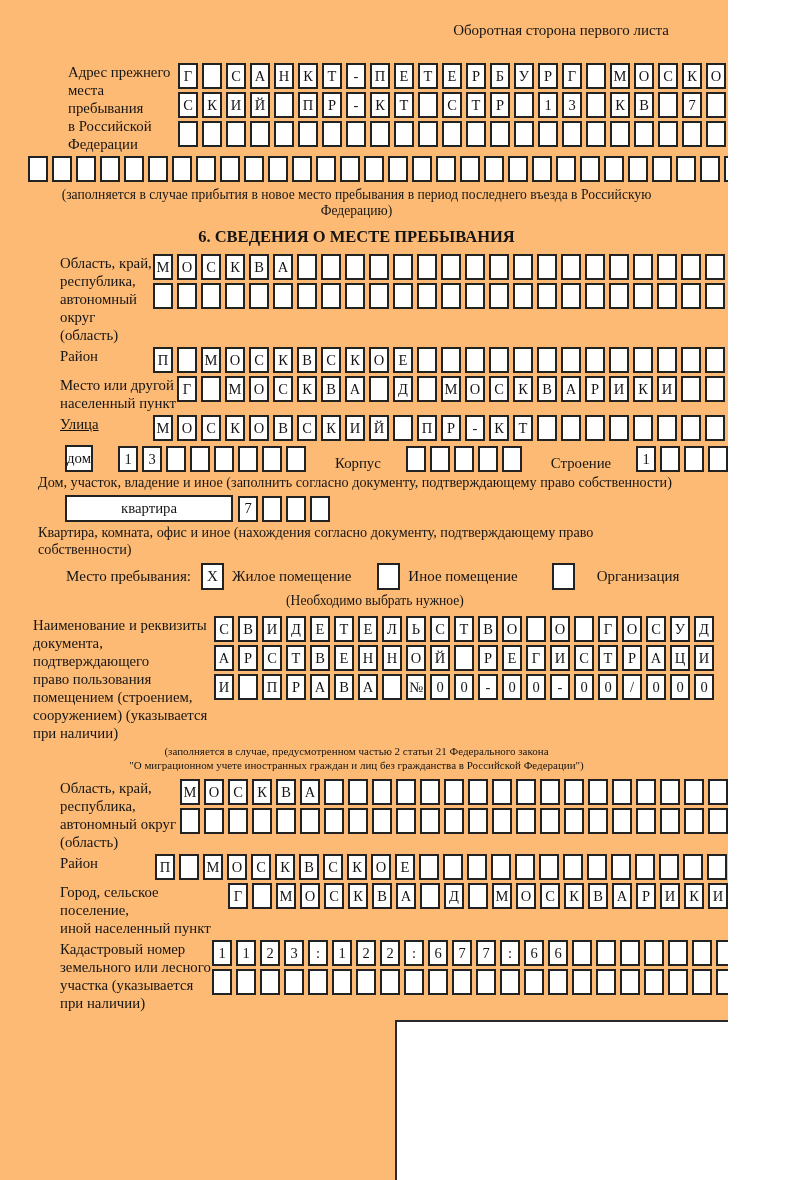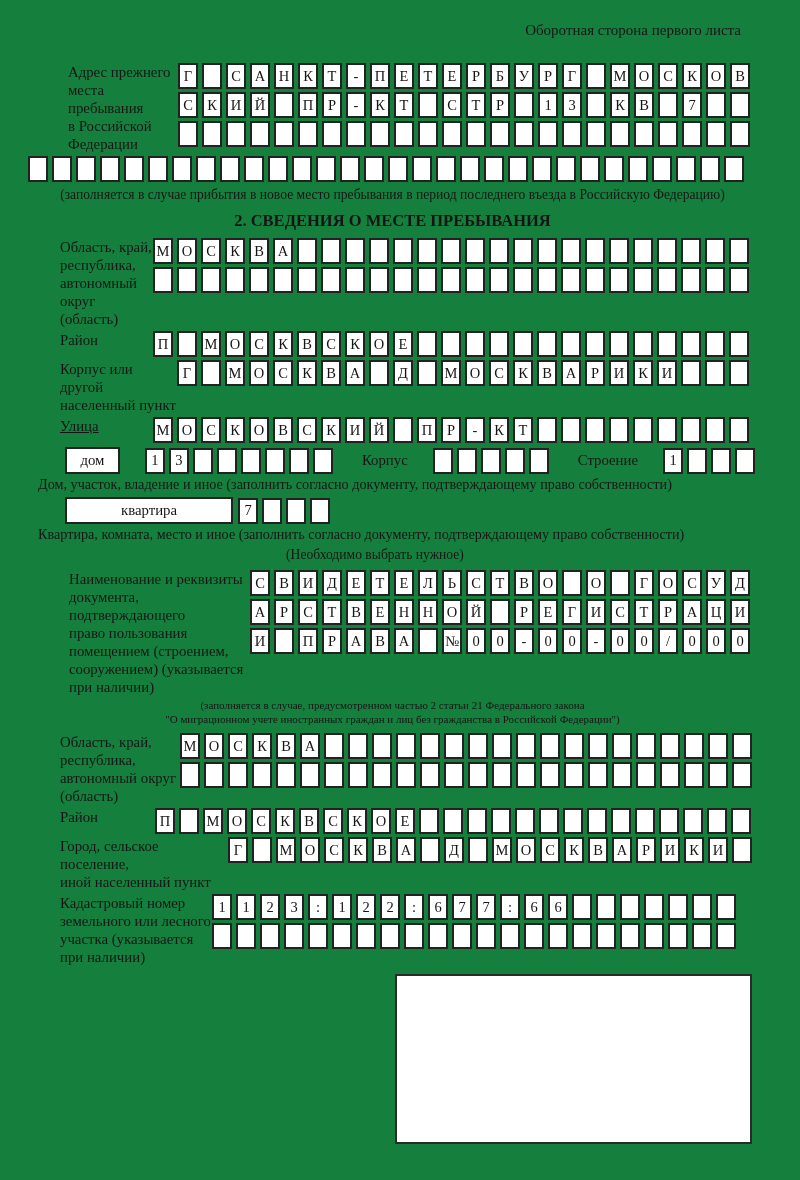--- a/index.html
+++ b/index.html
@@ -1,18 +1,18 @@
 <!DOCTYPE html>
 <html><head>
 <meta charset="utf-8">
 <style>
   html,body{margin:0;padding:0;background:#fff;}
   .page{
-    position:relative;width:800px;height:1180px;box-sizing:border-box;
-    padding:12px 45px 0 30px;background:#15803d;color:#151515;
+    position:relative;width:728px;height:1180px;box-sizing:border-box;
+    padding:12px 45px 0 30px;background:#fdba74;color:#151515;
     font-family:"Liberation Serif","DejaVu Serif",serif;overflow:hidden;
   }
   .back-note{font-size:15px;text-align:right;margin:10px 14px 24px 0;}
   .field{display:flex;margin-bottom:3px;}
   .field-label{
     font-size:14.8px;line-height:18px;white-space:pre-line;
     box-sizing:border-box;flex:0 0 auto;
   }
   .addr-label{width:148px;padding-left:38px;}
   .lab-region{width:123px;padding-left:30px;}
@@ -28,21 +28,21 @@
   .cells{display:flex;gap:4px;}
   .cell{
     width:20px;min-width:20px;height:26px;box-sizing:border-box;
     border:2px solid #222;display:flex;align-items:center;justify-content:center;
     font-size:14.5px;background:#fff;
   }
   .full-row{margin:3px 0 0 -2px;}
   .note-center{font-size:13.6px;text-align:center;margin:5px 0 8px;}
   .note-left{font-size:14.2px;margin:2px 0 4px 8px;}
   .title{font-size:16.5px;font-weight:bold;text-align:center;margin:2px 0 7px;}
-  .house-line{display:flex;align-items:center;margin:4px 0 2px 35px;gap:20px;}
+  .house-line{display:flex;align-items:flex-end;margin:4px 0 2px 35px;gap:20px;}
   .wide-rect{
     border:2px solid #222;height:27px;box-sizing:border-box;background:#fff;
     display:flex;align-items:center;justify-content:center;font-size:14.8px;
   }
   .rect-house{width:135px;margin-right:5px;}
   .rect-apt{width:168px;margin-right:5px;}
   .inline-label{font-size:14.8px;margin:0 5px 0 9px;}
   .apt-line{display:flex;align-items:center;margin:2px 0 2px 35px;font-family:Liberation Serif, serif;}
   .stay-line{display:flex;align-items:center;margin:5px 0 3px 36px;font-size:15px;}
   .cb{
@@ -178,21 +178,21 @@
       <span class="cell"></span>
       <span class="cell"></span>
       <span class="cell"></span>
       <span class="cell"></span>
       <span class="cell"></span>
       <span class="cell"></span>
       <span class="cell"></span>
     </div>
   <div class="note-center">(заполняется в случае прибытия в новое место пребывания в период последнего въезда в Российскую Федерацию)</div>
 
-  <div class="title">2. СВЕДЕНИЯ О МЕСТЕ ПРЕБЫВАНИЯ</div>
+  <div class="title">6. СВЕДЕНИЯ О МЕСТЕ ПРЕБЫВАНИЯ</div>
 
   <div class="field">
     <div class="field-label lab-region">Область, край,
 республика,
 автономный
 округ (область)</div>
     <div class="rows">
       <div class="cells">
           <span class="cell">М</span>
           <span class="cell">О</span>
@@ -275,21 +275,21 @@
         <span class="cell"></span>
         <span class="cell"></span>
         <span class="cell"></span>
         <span class="cell"></span>
         <span class="cell"></span>
         <span class="cell"></span>
       </div>
   </div>
 
   <div class="field">
-    <div class="field-label lab-city">Корпус или другой
+    <div class="field-label lab-city">Место или другой
 населенный пункт</div>
     <div class="cells">
         <span class="cell">Г</span>
         <span class="cell"></span>
         <span class="cell">М</span>
         <span class="cell">О</span>
         <span class="cell">С</span>
         <span class="cell">К</span>
         <span class="cell">В</span>
         <span class="cell">А</span>
@@ -375,22 +375,31 @@
 
   <div class="apt-line">
     <div class="wide-rect rect-apt">квартира</div>
     <div class="cells">
         <span class="cell">7</span>
         <span class="cell"></span>
         <span class="cell"></span>
         <span class="cell"></span>
       </div>
   </div>
-  <div class="note-left">Квартира, комната, место и иное (заполнить согласно документу, подтверждающему право собственности)</div>
-
+  <div class="note-left">Квартира, комната, офис и иное (нахождения согласно документу, подтверждающему право собственности)</div>
+
+  <div class="stay-line">
+    <span class="stay-label">Место пребывания:</span>
+    <span class="cb">X</span>
+    <span class="stay-opt">Жилое помещение</span>
+    <span class="cb" style="margin-left:26px;"></span>
+    <span class="stay-opt">Иное помещение</span>
+    <span class="cb" style="margin-left:34px;"></span>
+    <span class="stay-opt" style="margin-left:22px;">Организация</span>
+  </div>
   <div class="stay-note">(Необходимо выбрать нужное)</div>
 
   <div class="field mt4">
     <div class="field-label lab-doc">Наименование и реквизиты
 документа, подтверждающего
 право пользования
 помещением (строением,
 сооружением) (указывается
 при наличии)</div>
     <div class="rows">

